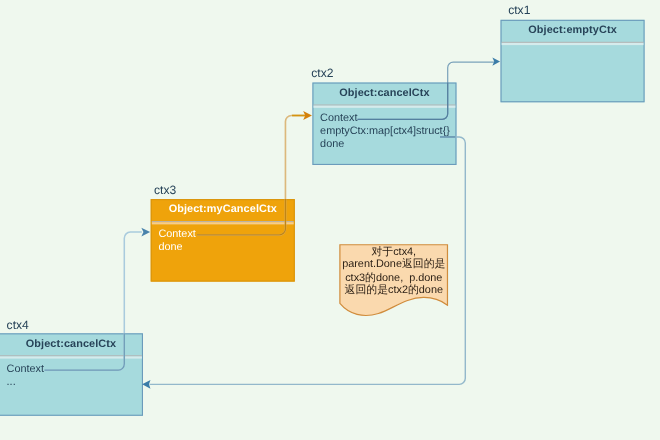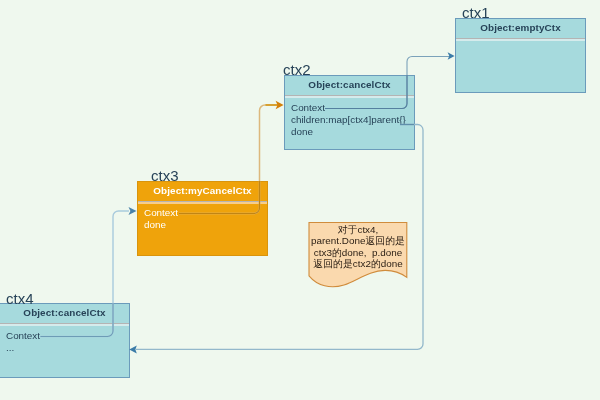--- a/index.html
+++ b/index.html
@@ -7,21 +7,21 @@
        font-family:"Liberation Sans",sans-serif;
        -webkit-font-smoothing:antialiased;}
   #stage{position:relative;width:600px;height:400px;background:#eff8ee;}
   .node{position:absolute;box-sizing:border-box;}
   .node .hdr{position:relative;height:20px;box-sizing:border-box;}
   .node .hdr:after{content:"";position:absolute;left:0;right:0;top:20px;height:2px;}
   .node .hdr .ttl{position:absolute;left:0;right:0;top:3px;text-align:center;
       font-size:9.9px;font-weight:bold;letter-spacing:.1px;}
   .node .body{position:relative;font-size:0;line-height:0;}
   .node .body .ln{font-size:9.9px;line-height:12px;height:12px;white-space:pre;}
-  .lbl{position:absolute;font-size:15px;color:#274358;white-space:pre;}
+  .lbl{position:absolute;font-size:11px;color:#274358;white-space:pre;}
   svg.layer{position:absolute;left:0;top:0;width:600px;height:400px;pointer-events:none;}
   svg#connectors{z-index:5;}
   .node{z-index:2;}
   .lbl{z-index:6;}
   .callout,svg#calloutlayer{z-index:8;}
   .wm{z-index:9;}
   .blue{background:#a6dadd;border:1px solid #6b9bbb;}
   .blue .hdr{border-bottom:1px solid #b4b4b4;}
   .blue .hdr:after{background:#d5ebec;}
   .blue .ttl,.blue .ln{color:#274358;}
@@ -70,26 +70,26 @@
     <div class="body" style="padding:4px 0 0 5px;"></div>
   </div>
 
   <div class="lbl" style="left:283px;top:61px;">ctx2</div>
   <div class="node blue" style="left:284px;top:75px;width:131px;height:75px;">
     <div class="hdr">
       <div class="ttl">Object:cancelCtx</div>
     </div>
     <div class="body" style="padding:6px 0 0 6px;">
       <div class="ln">Context</div>
-      <div class="ln">children:map[ctx4]parent{}</div>
+      <div class="ln">emptyCtx:map[ctx4]struct{}</div>
       <div class="ln">done</div>
     </div>
   </div>
 
-  <div class="lbl" style="left:151px;top:167px;">ctx3</div>
+  <div class="lbl" style="left:140px;top:167px;">ctx3</div>
   <div class="node orange" style="left:137px;top:181px;width:131px;height:75px;">
     <div class="hdr">
       <div class="ttl">Object:myCancelCtx</div>
     </div>
     <div class="body" style="padding:5px 0 0 6px;">
       <div class="ln">Context</div>
       <div class="ln">done</div>
     </div>
   </div>
 

